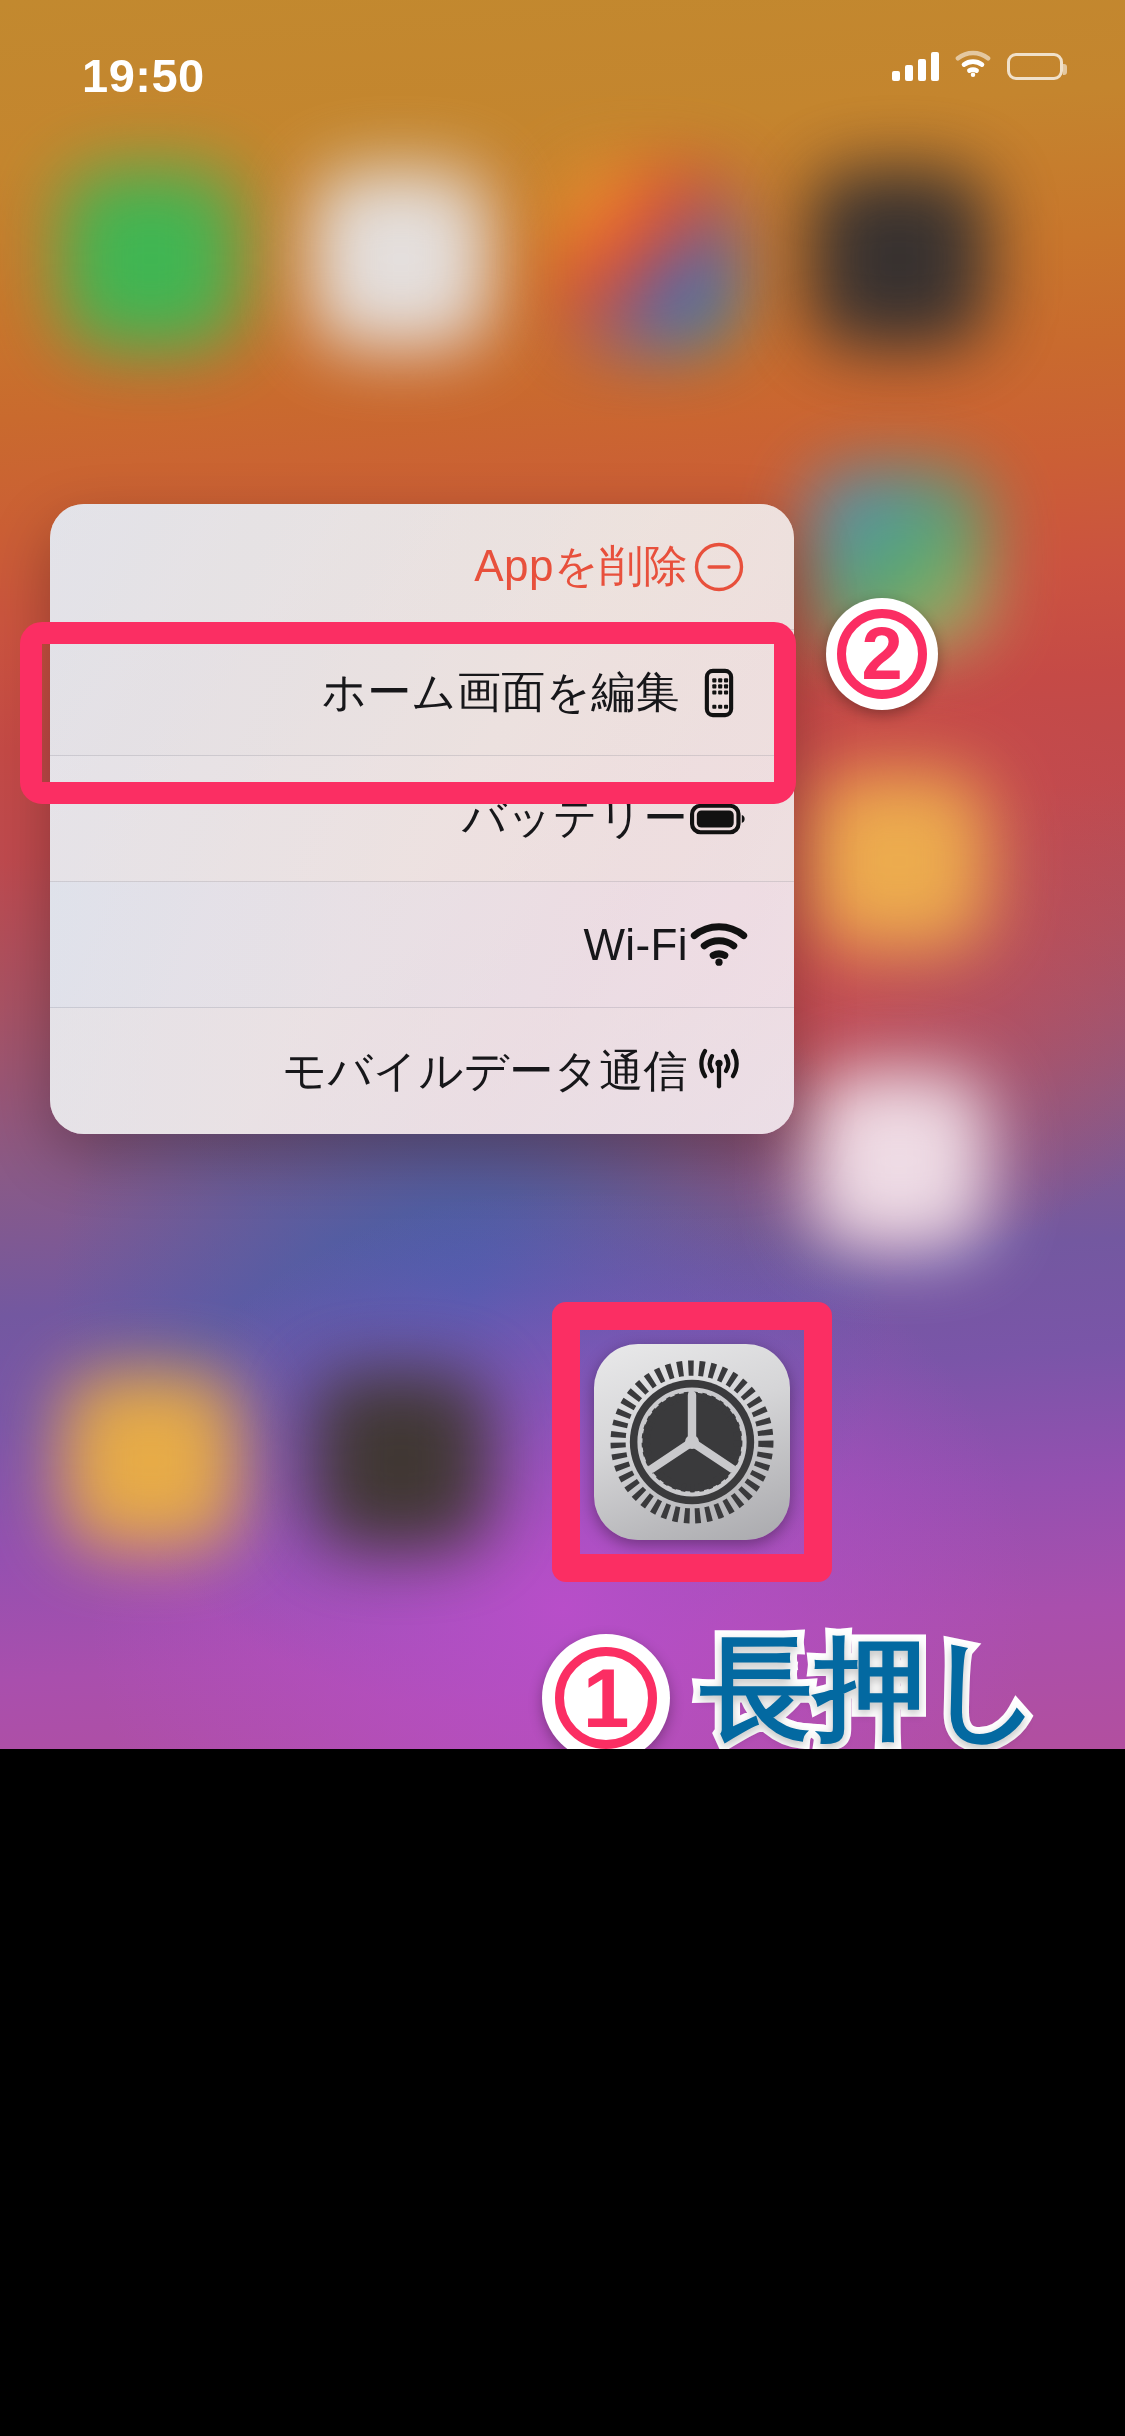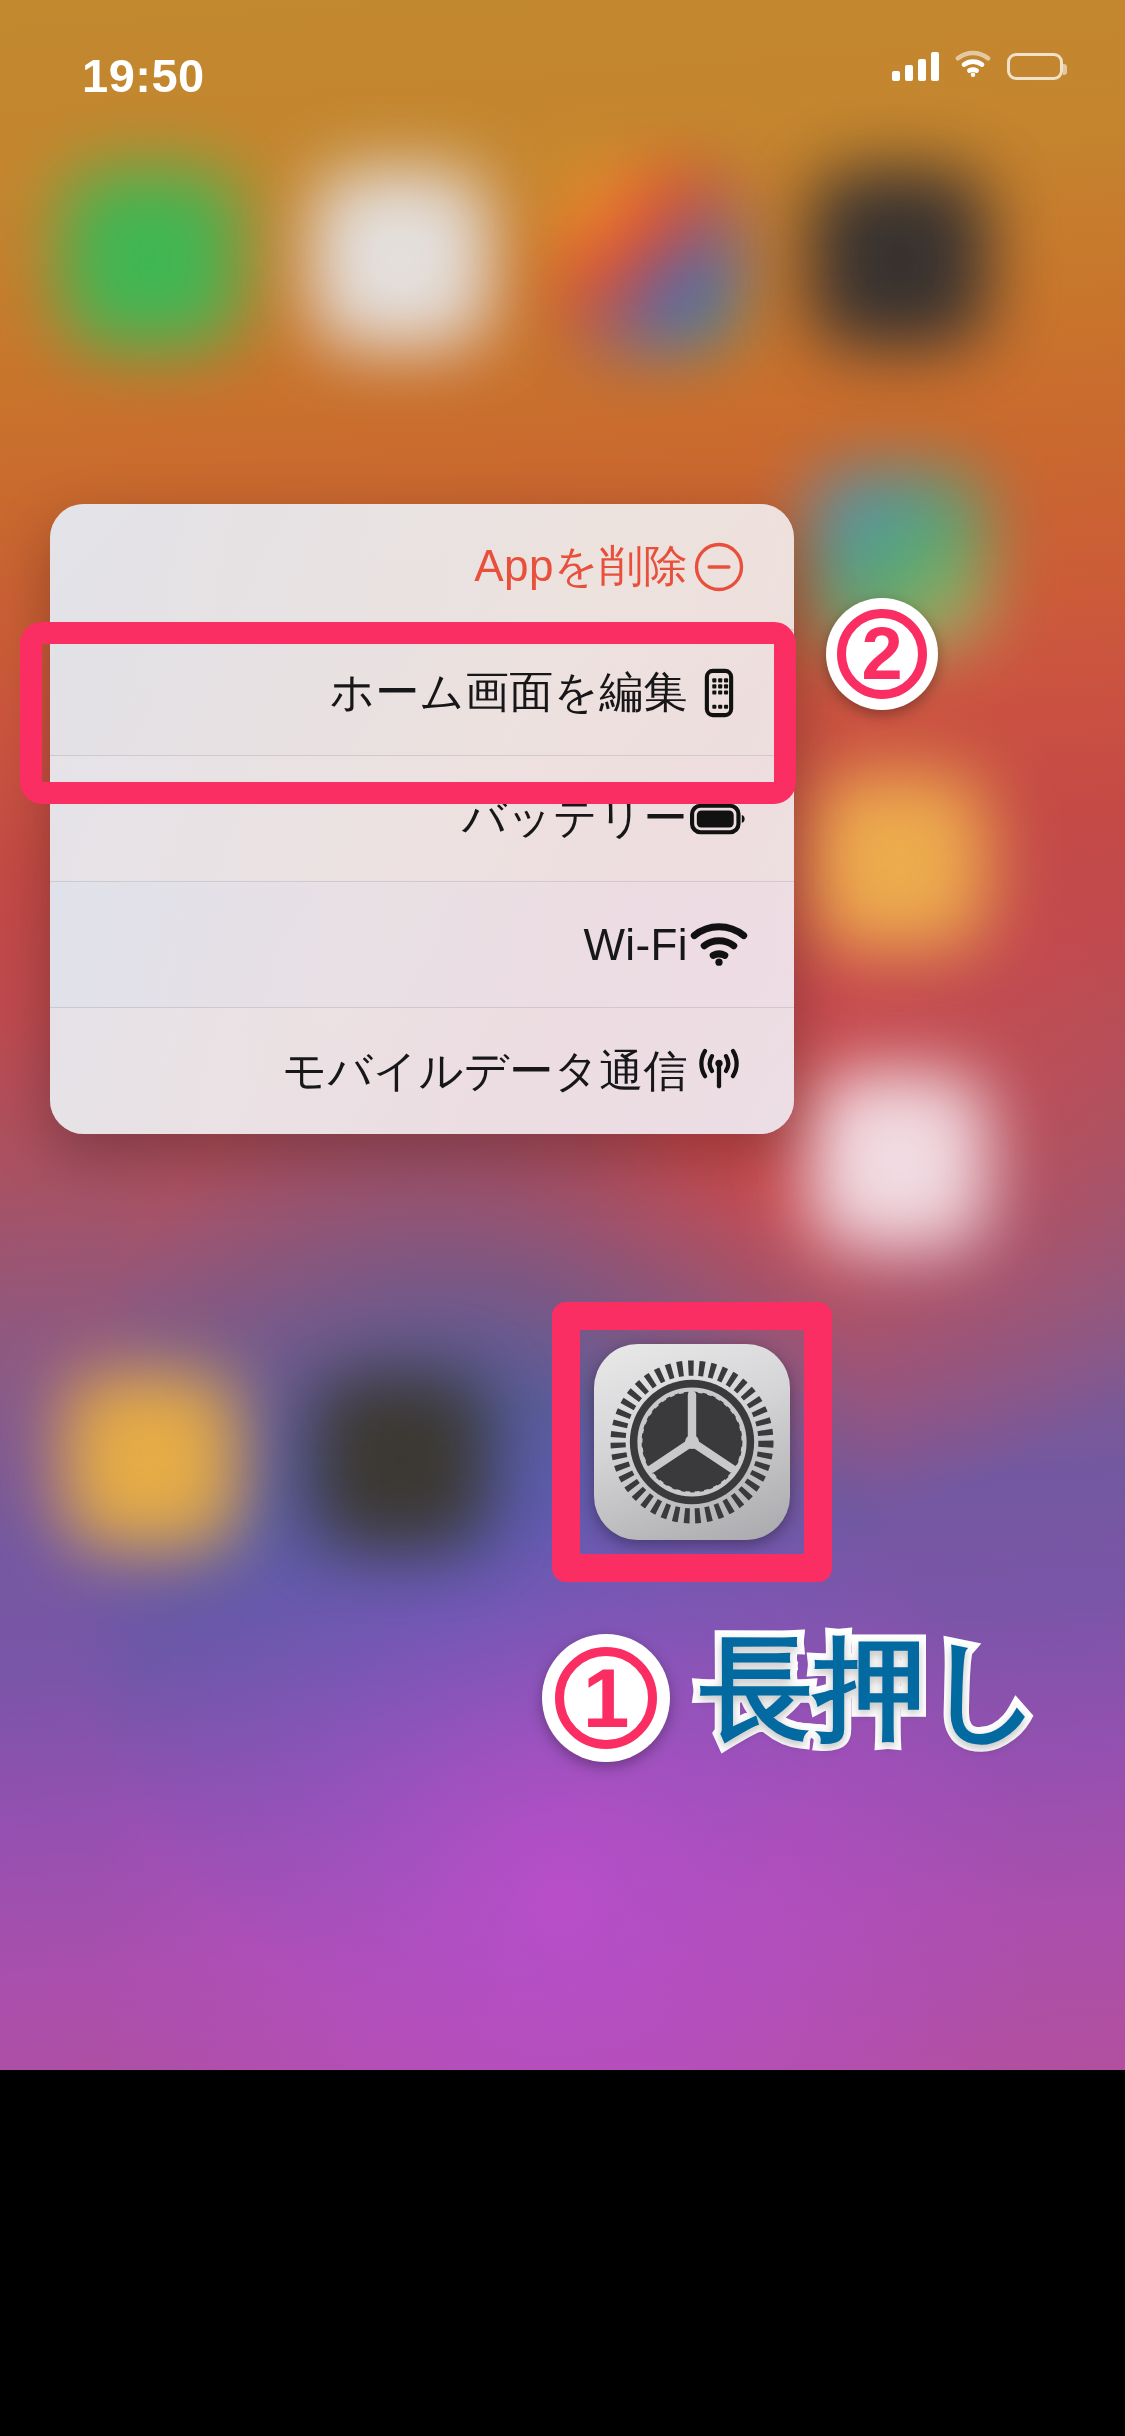--- a/index.html
+++ b/index.html
@@ -4,21 +4,21 @@
 <style>
   * { margin:0; padding:0; box-sizing:border-box; }
   html, body {
     width:1125px; height:2436px;
     overflow:hidden;
     font-family:"Liberation Sans","DejaVu Sans",sans-serif;
     background:#000;
   }
   #screen {
     position:relative;
-    width:1125px; height:2070px;
+    width:1125px; height:1749px;
     overflow:hidden;
   }
 
   
   #wallpaper {
     position:absolute; inset:0;
     background:
       radial-gradient(ellipse 70% 40% at 50% 92%, #b84ec9 0%, rgba(184,78,201,0) 60%),
       radial-gradient(ellipse 60% 38% at 42% 74%, #3f5fa8 0%, rgba(63,95,168,0) 62%),
       radial-gradient(ellipse 80% 30% at 60% 55%, #d14a4a 0%, rgba(209,74,74,0) 65%),
@@ -115,21 +115,21 @@
     font-size:44px;
     color:#17171a;
     letter-spacing:0.4px;
     font-family:"Liberation Sans","DejaVu Sans",sans-serif;
   }
   .menu-row.destructive .label { color:#e8503c; }
   .menu-row .ico { width:62px; height:62px; display:flex; align-items:center; justify-content:center; }
 
   
   #row-delete    { background:linear-gradient(100deg,rgba(226,228,235,.55),rgba(239,228,222,.55)); }
-  #row-edit      { background:linear-gradient(100deg,rgba(224,226,234,.5),rgba(239,228,223,.5)); }
+  #row-edit      { background:linear-gradient(100deg,rgba(224,226,234,.5),rgba(239,228,223,.5));gap:8px; }
   #row-battery   { background:linear-gradient(100deg,rgba(228,230,238,.5),rgba(241,226,223,.5)); }
   #row-cellular  { background:linear-gradient(100deg,rgba(226,230,240,.5),rgba(243,223,226,.5)); }
   #row-wifi      { background:linear-gradient(100deg,rgba(217,228,243,.55),rgba(243,222,228,.55)); }
   #row-bluetooth { background:linear-gradient(100deg,rgba(214,226,242,.55),rgba(242,220,230,.55)); }
 
   
   #highlight-edit {
     position:absolute;
     left:20px; top:622px;
     width:776px; height:182px;

